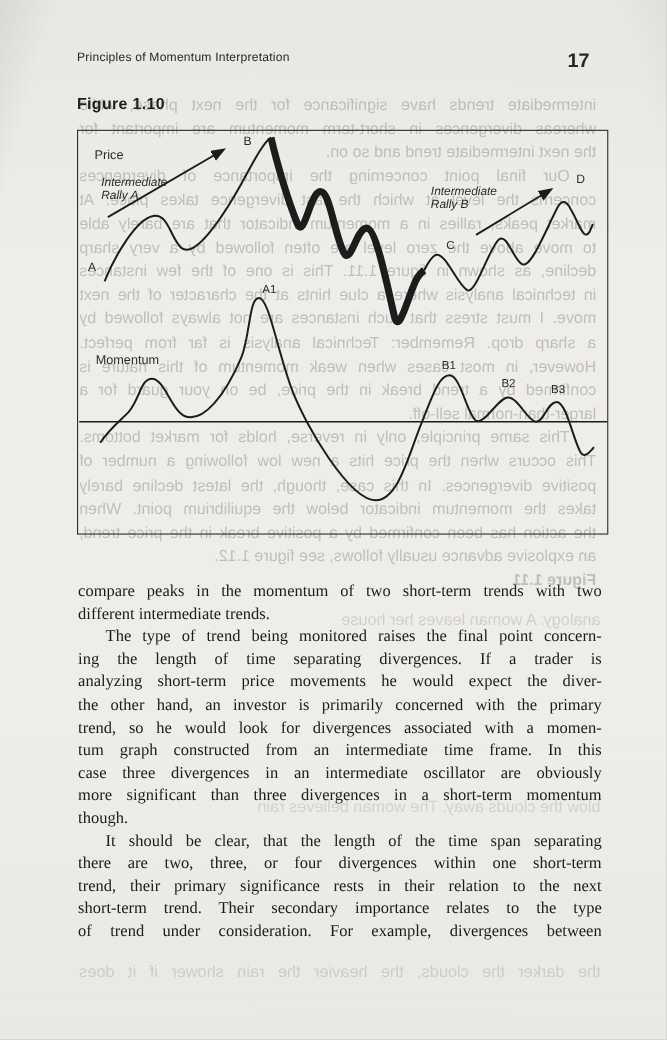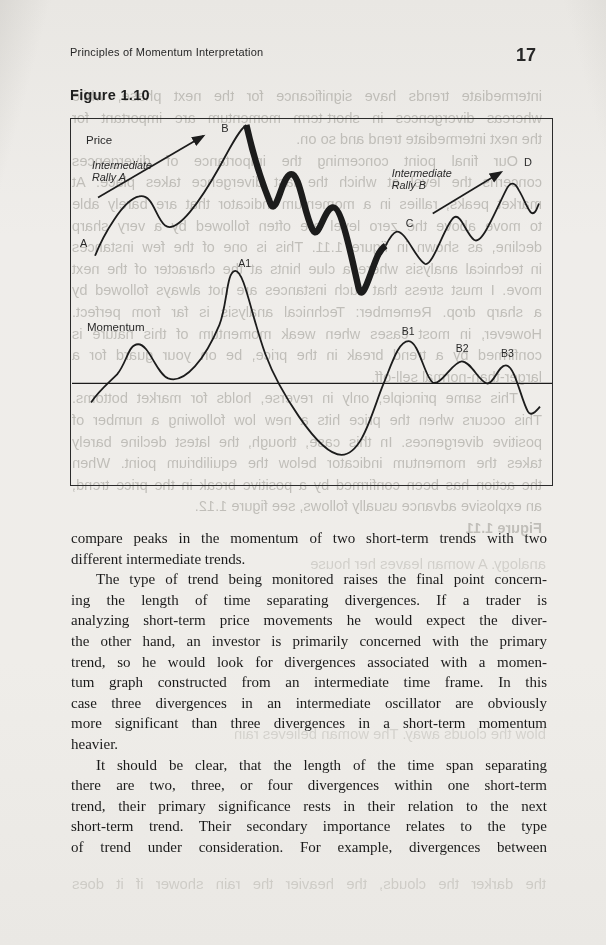--- a/index.html
+++ b/index.html
@@ -136,21 +136,21 @@
   <div class="line">compare peaks in the momentum of two short-term trends with two</div>
       <div class="line para-end">different intermediate trends.</div>
       <div class="line indent">The type of trend being monitored raises the final point concern-</div>
       <div class="line">ing the length of time separating divergences.  If a trader is</div>
       <div class="line">analyzing short-term price movements he would expect the diver-</div>
       <div class="line">the other hand, an investor is primarily concerned with the primary</div>
       <div class="line">trend, so he would look for divergences associated with a momen-</div>
       <div class="line">tum graph constructed from an intermediate time frame.  In this</div>
       <div class="line">case three divergences in an intermediate oscillator are obviously</div>
       <div class="line">more significant than three divergences in a short-term momentum</div>
-      <div class="line para-end">heavier.</div>
+      <div class="line para-end">though.</div>
       <div class="line indent">It should be clear, that the length of the time span separating</div>
       <div class="line">there are two, three, or four divergences within one short-term</div>
       <div class="line">trend, their primary significance rests in their relation to the next</div>
       <div class="line">short-term trend.  Their secondary importance relates to the type</div>
       <div class="line">of trend under consideration.  For example, divergences between</div>
     </div>
 
 </div>
 
 </body></html>

